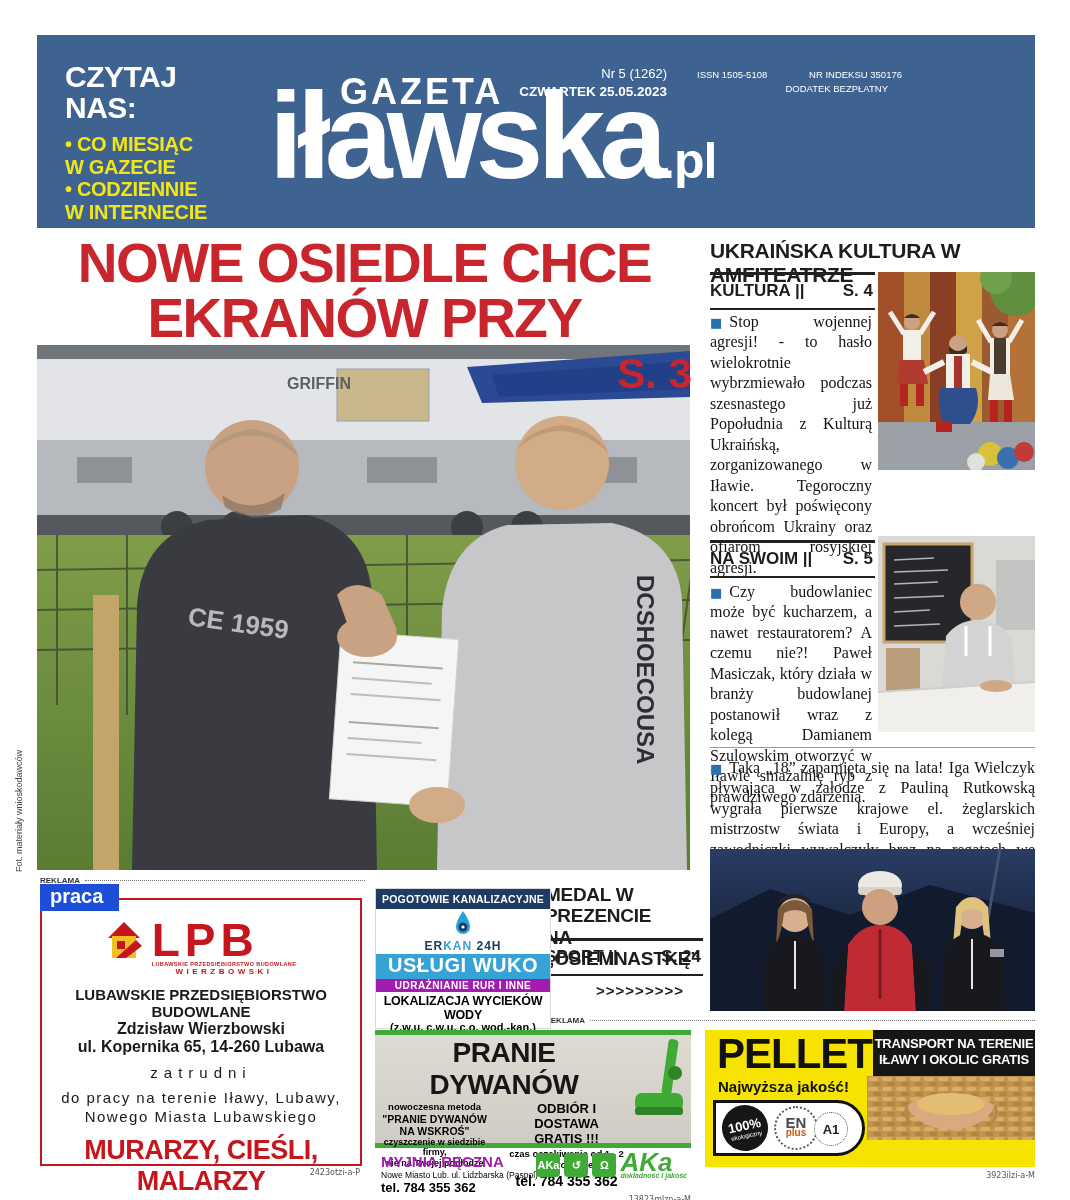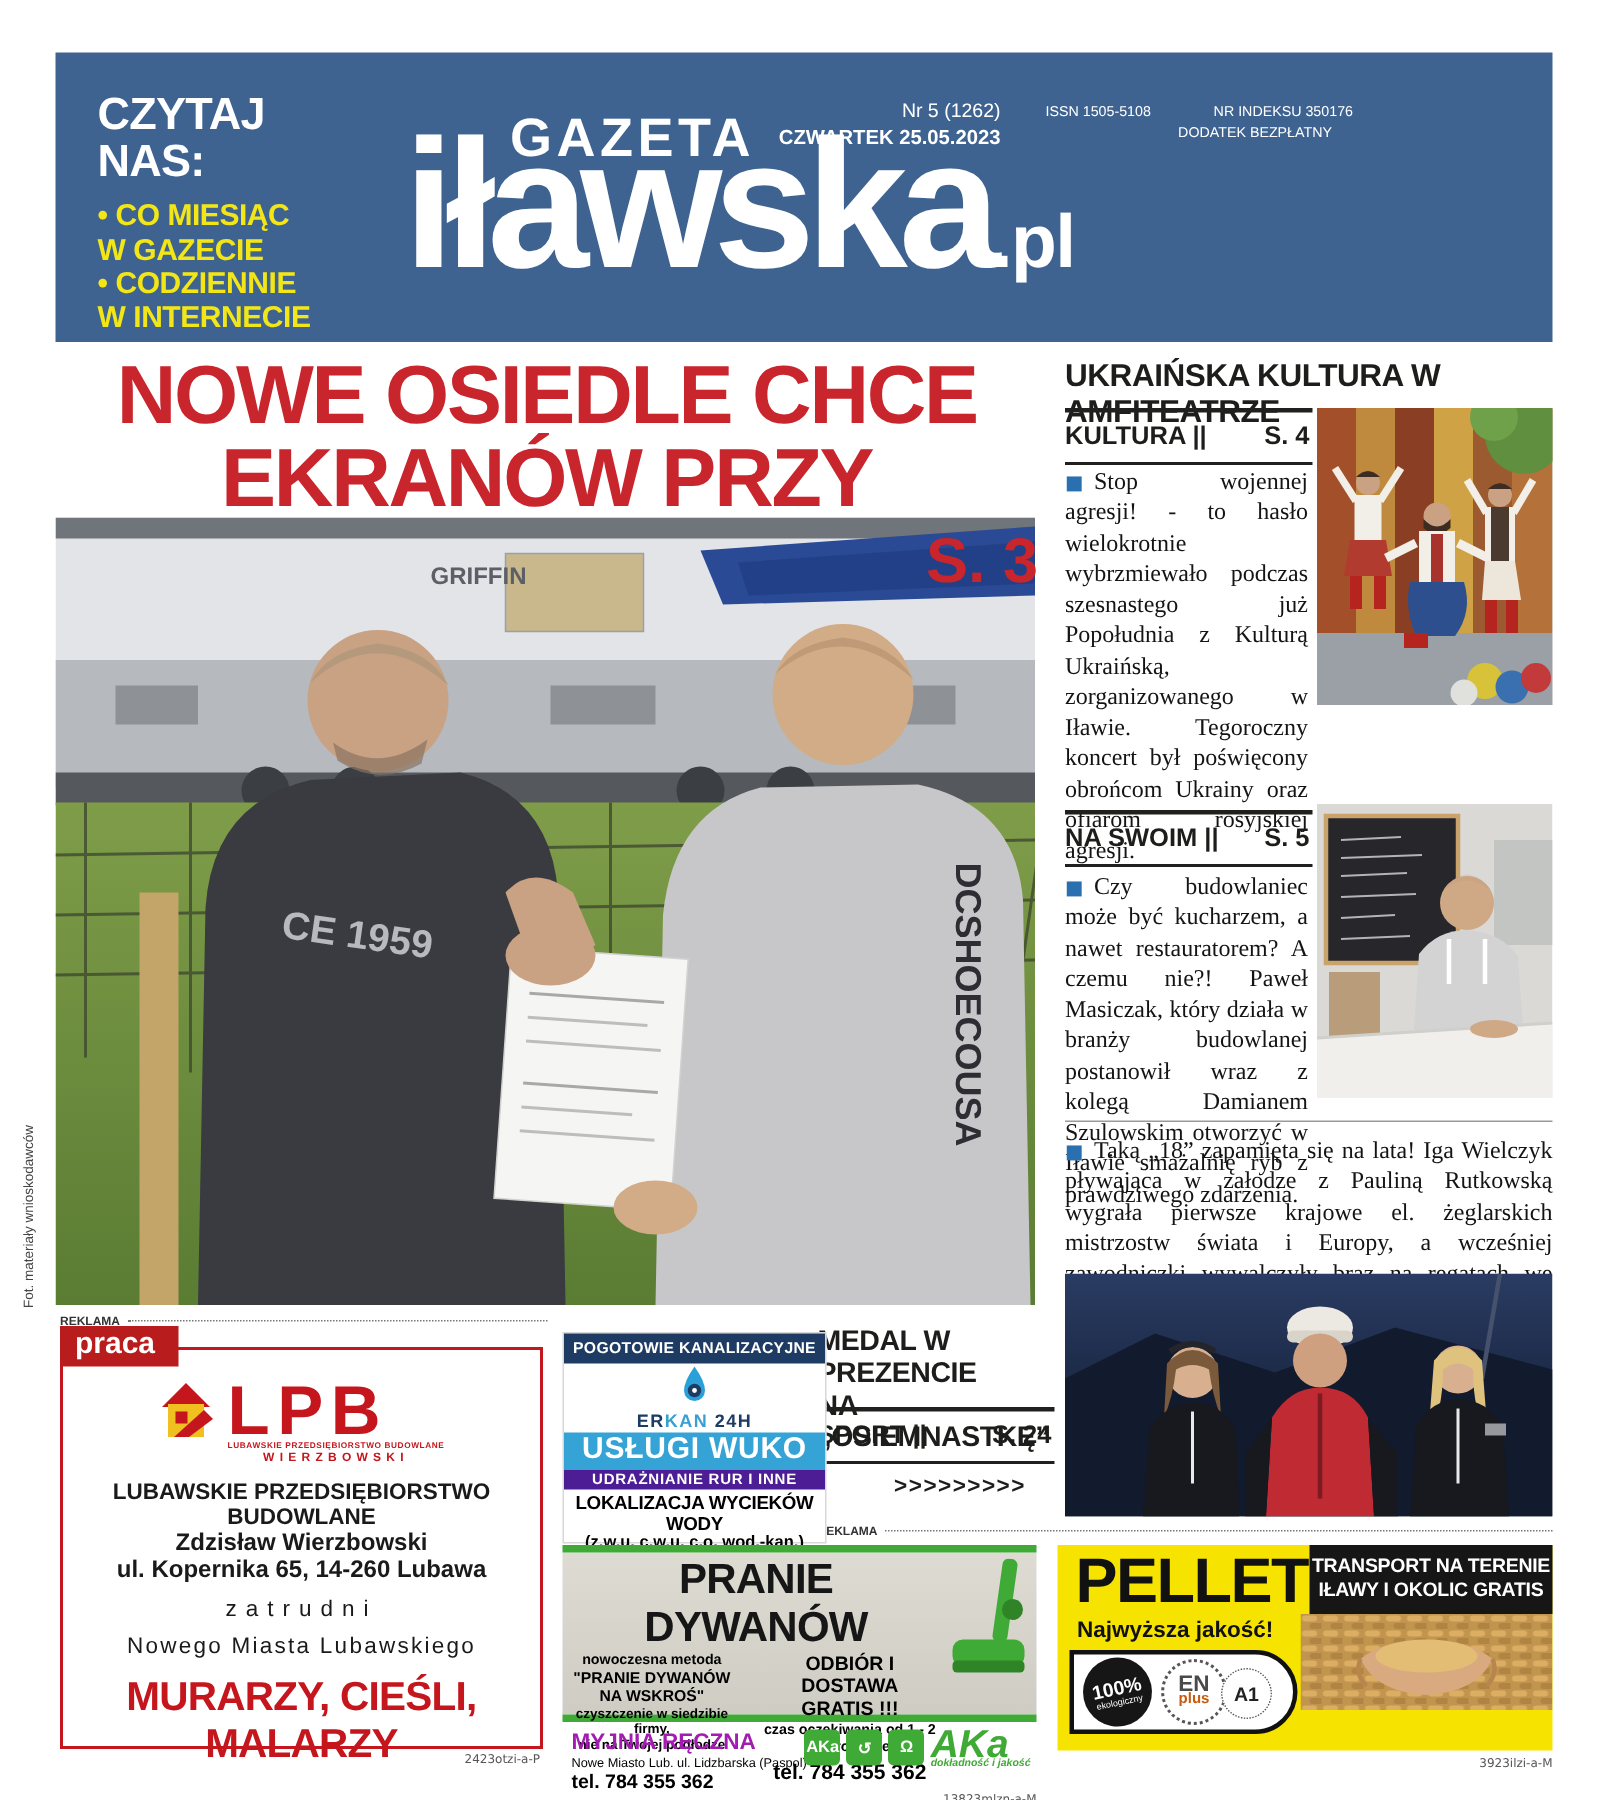--- a/index.html
+++ b/index.html
@@ -49,21 +49,21 @@
   .medal-kicker { left:545px; top:938px; width:158px; }
   .arrows { position:absolute; left:575px; top:982px; width:130px; text-align:center;
             font-weight:800; font-size:15px; color:#1d1d1b; letter-spacing:1px; }
 
   
   .rek { position:absolute; display:flex; align-items:center; gap:5px; font-size:8px; font-weight:bold; color:#333; }
   .rek .line { flex:1; border-top:1px dotted #777; }
 
   
   .lpb { position:absolute; left:40px; top:898px; width:322px; height:268px; border:2px solid #c4161c; background:#fff; }
-  .lpb-tag { position:absolute; left:-2px; top:-16px; background:#b91c1c; color:#fff; font-weight:800;
+  .lpb-tag { position:absolute; left:-2px; top:-16px; background:#1d4ed8; color:#fff; font-weight:800;
              font-size:20px; padding:1px 16px 3px 10px; }
   .lpb-logo { margin-top:20px; display:flex; justify-content:center; align-items:flex-start; gap:6px; }
   .lpb-word { color:#c4161c; font-weight:800; font-size:46px; line-height:0.9; letter-spacing:5px; }
   .lpb-sub { text-align:center; color:#c4161c; }
   .lpb-sub .s1 { font-size:5.5px; font-weight:bold; letter-spacing:0.4px; }
   .lpb-sub .s2 { font-size:8px; font-weight:bold; letter-spacing:3.5px; }
   .lpb-c { text-align:center; color:#1a1a1a; }
   .lpb-l1 { margin-top:10px; font-size:15px; font-weight:800; }
   .lpb-l2 { font-size:16px; font-weight:800; }
   .lpb-l3 { font-size:16px; font-weight:800; }
@@ -72,21 +72,21 @@
   .lpb-jobs { margin-top:8px; color:#c4161c; font-weight:800; font-size:27px; letter-spacing:-0.5px; }
   .ad-code { position:absolute; font-size:8px; color:#555; font-family:"DejaVu Sans", sans-serif; }
 
   
   .erkan { position:absolute; left:375px; top:888px; width:176px; height:141px; background:#fff; border:1px solid #d8d8d8; }
   .erk-h { background:#1e3c63; color:#fff; font-weight:800; font-size:10.5px; text-align:center; padding:4px 0; letter-spacing:0.2px; }
   .erk-logo { text-align:center; padding:2px 0 1px 0; }
   .erk-brand { font-weight:800; font-size:12px; letter-spacing:1px; color:#1e3c63; }
   .erk-brand .kan { color:#3aa0d0; }
   .erk-b1 { background:#35a3d5; color:#fff; font-weight:800; font-size:20px; text-align:center; padding:0 0 2px 0; letter-spacing:0.5px; }
-  .erk-b2 { background:#4c1d95; color:#fff; font-weight:800; font-size:10px; text-align:center; padding:1px 0; letter-spacing:0.5px; }
+  .erk-b2 { background:#a21caf; color:#fff; font-weight:800; font-size:10px; text-align:center; padding:1px 0; letter-spacing:0.5px; }
   .erk-l1 { text-align:center; font-weight:800; font-size:12.5px; margin-top:2px; letter-spacing:-0.2px; }
   .erk-l2 { text-align:center; font-weight:800; font-size:11px; margin-top:-1px; }
   .erk-ph { background:#1e3c63; color:#fff; font-weight:800; font-size:21px; text-align:center; padding:1px 0 3px 0; margin-top:2px; letter-spacing:0.5px; }
 
   
   .pranie { position:absolute; left:375px; top:1030px; width:316px; height:156px; background:#fff; }
   .pr-main { position:relative; height:118px; background:linear-gradient(#dedbd3,#cfccc4);
              border-top:5px solid #3faa35; border-bottom:5px solid #3faa35; padding:2px 64px 0 6px; }
   .pr-title { text-align:center; font-weight:800; font-size:28px; color:#161616; letter-spacing:-0.5px; }
   .pr-cols { display:flex; gap:18px; margin-top:1px; }
@@ -390,20 +390,21 @@
           <div class="s1">LUBAWSKIE PRZEDSIĘBIORSTWO BUDOWLANE</div>
           <div class="s2">WIERZBOWSKI</div>
         </div>
       </div>
     </div>
     <div class="lpb-c lpb-l1">LUBAWSKIE PRZEDSIĘBIORSTWO BUDOWLANE</div>
     <div class="lpb-c lpb-l2">Zdzisław Wierzbowski</div>
     <div class="lpb-c lpb-l3">ul. Kopernika 65, 14-260 Lubawa</div>
     <div class="lpb-c lpb-l4">zatrudni</div>
     <div class="lpb-c lpb-l5">
+      <div>do pracy na terenie Iławy, Lubawy,</div>
       <div>Nowego Miasta Lubawskiego</div>
     </div>
     <div class="lpb-c lpb-jobs">MURARZY, CIEŚLI, MALARZY</div>
 
     <div class="ad-code" style="right:0; bottom:-13px;">2423otzi-a-P</div>
   </div>
 
   <div class="erkan">
     <div class="erk-h">POGOTOWIE KANALIZACYJNE</div>
     <div class="erk-logo">

